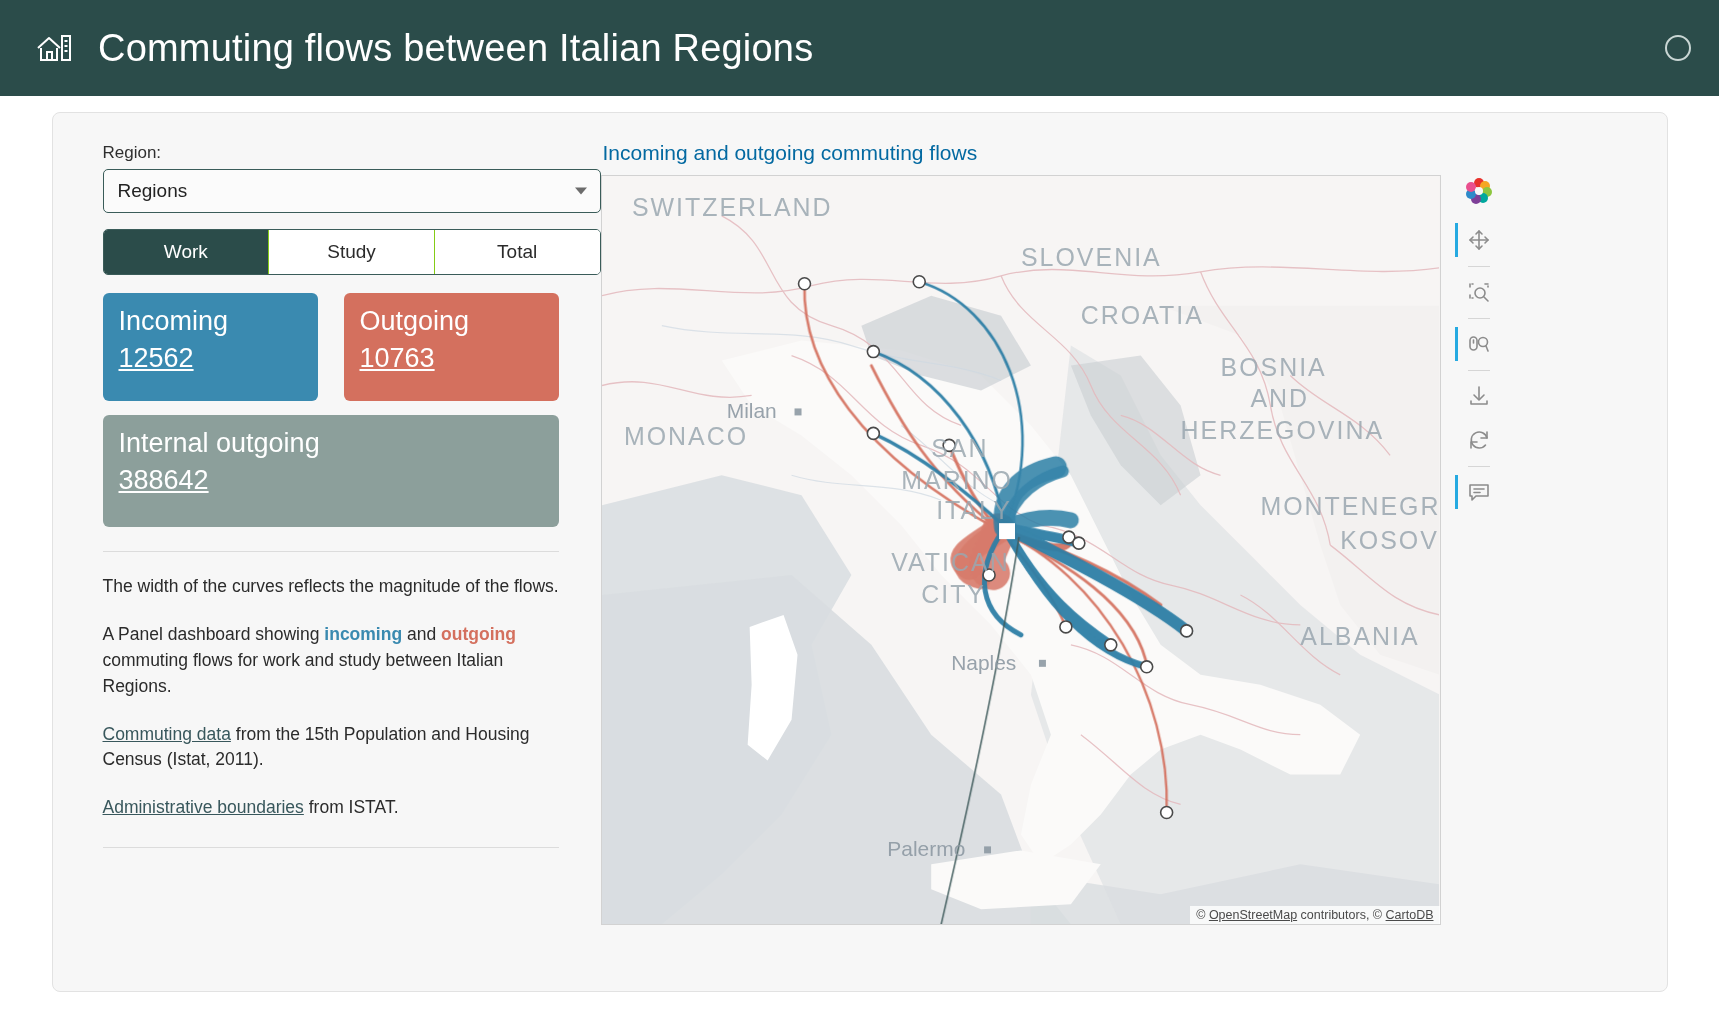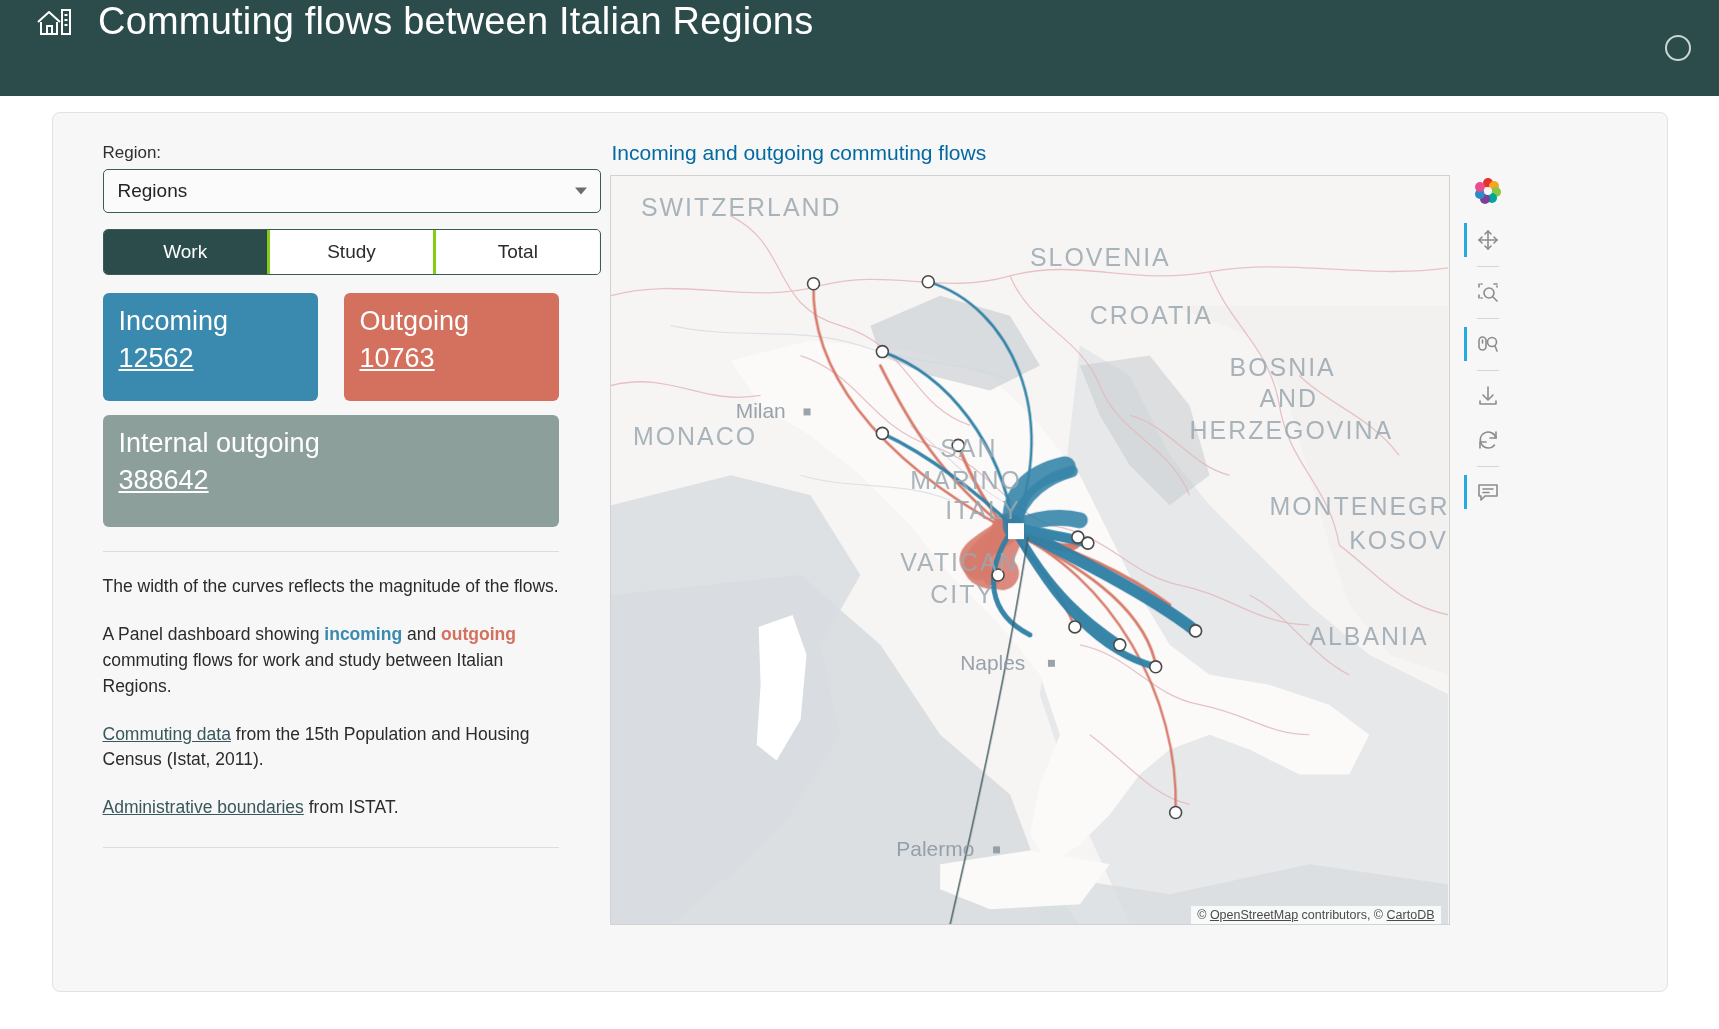--- a/index.html
+++ b/index.html
@@ -9,21 +9,21 @@
     background: #ffffff;
     font-family: "Liberation Sans", sans-serif;
     overflow: hidden;
   }
 
   
   .app-header {
     height: 96px;
     background: #2b4c4a;
     display: flex;
-    align-items: flex-start;
+    align-items: center;
     padding: 0 28px 0 32px;
     position: relative;
   }
   .header-icon {
     width: 44px; height: 44px;
     flex: 0 0 auto;
     margin-right: 22px;
     display: flex; align-items: center; justify-content: center;
   }
   .app-title {
@@ -50,21 +50,21 @@
   }
   .main-card {
     margin: 0 auto;
     width: 1616px;
     height: 880px;
     background: #f7f7f7;
     border: 1px solid #e2e2e2;
     border-radius: 8px;
     display: flex;
     padding: 24px 26px;
-    gap: 31px;
+    gap: 22px;
   }
 
   
   .sidebar {
     width: 500px;
     flex: 0 0 500px;
     padding: 6px 8px 0 24px;
   }
   .field-label {
     font-size: 17px;
@@ -110,21 +110,21 @@
     margin-bottom: 18px;
     border: 1px solid #3a5c59;
   }
   .tab-btn {
     flex: 1 1 0;
     display: flex; align-items: center; justify-content: center;
     font-size: 19px;
     color: #2b2b2b;
     background: #ffffff;
     border: none;
-    border-right: 3px solid #84cc16;
+    border-right: 1px solid #84cc16;
     cursor: pointer;
     font-family: "Liberation Sans", sans-serif;
   }
   .tab-btn:last-child { border-right: none; }
   .tab-btn.active {
     background: #2b4c4a;
     color: #ffffff;
   }
 
   
@@ -234,21 +234,21 @@
     width: 3px; height: 34px;
     background: #26aae1;
   }
   .tool-sep {
     width: 22px; height: 1px;
     background: #d6d6d6;
     margin: 3px 0 4px 0;
   }
   .attribution {
     position: absolute;
-    right: 8px; bottom: 0px;
+    right: 0px; bottom: 0px;
     background: rgba(255,255,255,0.80);
     font-size: 12.5px;
     color: #4a4a4a;
     padding: 2px 6px;
     white-space: nowrap;
   }
   .attribution a { color: #4a4a4a; text-decoration: underline; cursor: pointer; }
 
   .ctry-label {
     fill: #9aa7b0;

